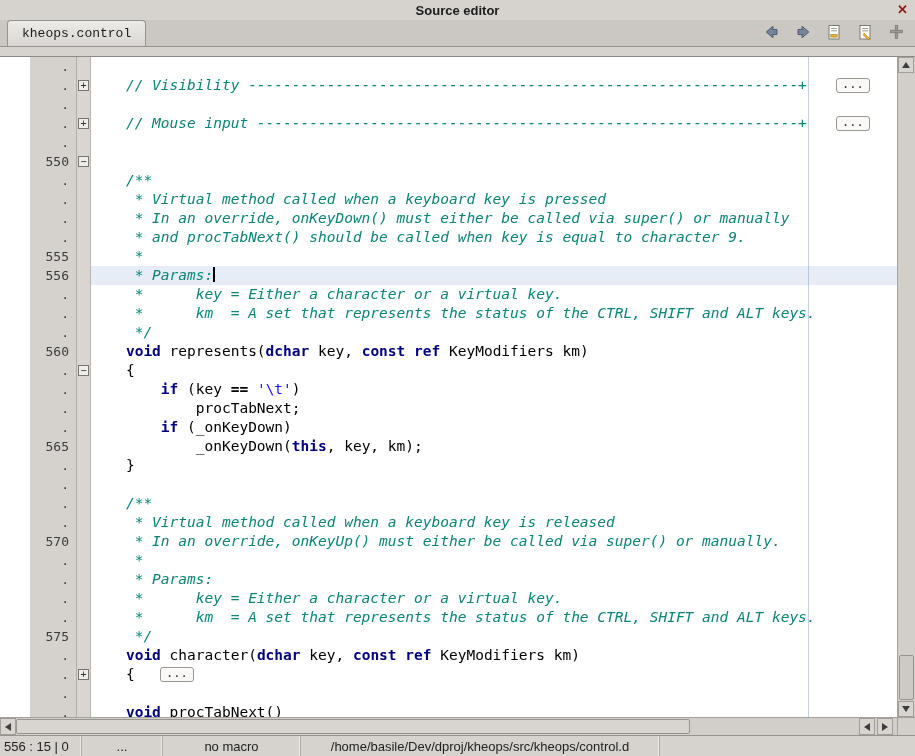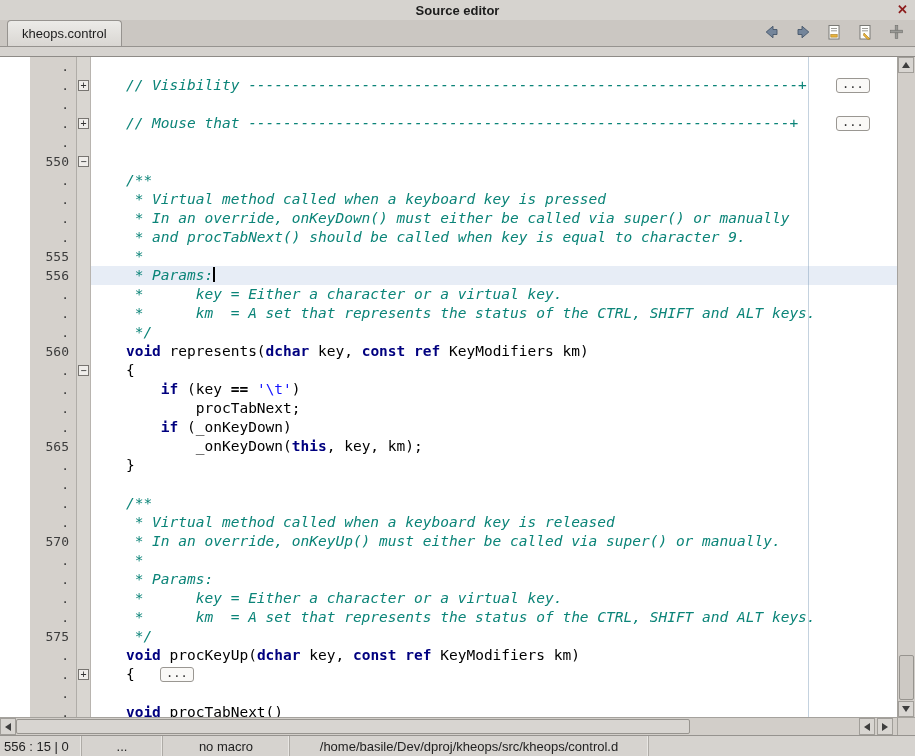--- a/index.html
+++ b/index.html
@@ -17,21 +17,21 @@
     display:flex; align-items:center; justify-content:center; background:#d6d3cf; }
   .titlebar .title { font-size:13px; font-weight:bold; color:#1c1c1c; }
   .titlebar .close { position:absolute; right:7px; top:2px; font-size:13px; font-weight:bold;
     color:#8c1b1b; line-height:16px; cursor:default; }
 
   
   .tabbar { position:absolute; top:20px; left:0; right:0; height:27px;
     background:#cbc7c2; border-bottom:1px solid #96938f; display:flex; align-items:flex-end; }
   .tab { margin-left:7px; height:26px; padding:0 14px; display:flex; align-items:center;
     background:linear-gradient(#ecebe8,#d9d6d2); border:1px solid #96938f; border-bottom:none;
-    border-radius:4px 4px 0 0; font-size:13px; color:#1c1c1c; }
+    border-radius:4px 4px 0 0; font-size:13px; color:#1c1c1c;font-family:Liberation Mono, monospace; }
   .toolbar { position:absolute; right:8px; top:2px; height:24px; display:flex; align-items:center; gap:9px; }
   .tbtn { width:22px; height:22px; display:flex; align-items:center; justify-content:center; border-radius:3px; }
 
   
   .editor-frame { position:absolute; top:56px; left:0; width:915px; height:679px;
     border-top:1px solid #8e8b87; background:#fff; }
   .code-area { position:absolute; left:0; top:0; width:897px; height:660px; overflow:hidden; background:#fff; }
   .marginline { position:absolute; left:808px; top:0; bottom:0; width:1px;
     background:rgba(125,155,185,0.45); z-index:6; pointer-events:none; }
 
@@ -87,21 +87,21 @@
   .tri-right { width:0; height:0; border-top:4px solid transparent; border-bottom:4px solid transparent; border-left:6px solid #3e3e3e; }
 
   
   .statusbar { position:absolute; left:0; top:735px; width:915px; height:21px;
     background:#d6d3cf; border-top:1px solid #96938f;
     display:flex; align-items:stretch; font-size:13px; color:#222; }
   .panel { display:flex; align-items:center; border-right:1px solid #aeaba6;
     box-shadow:inset -1px 0 0 #e9e7e4; }
   .panel.caret  { width:82px;  padding-left:4px; }
   .panel.dots   { width:81px;  justify-content:center; }
-  .panel.macro  { width:127px; justify-content:center; }
+  .panel.macro  { width:138px; justify-content:center; }
   .panel.path   { width:359px; justify-content:center; }
   .panel.rest   { flex:1; border-right:none; box-shadow:none; }
 </style>
 </head>
 <body>
 
 <div class="window">
 
   <div class="titlebar">
     <span class="title">Source editor</span>
@@ -175,21 +175,21 @@
         <div class="row">
           <span class="gutter">.</span>
           <span class="foldcol"></span>
           <span class="linetext"></span>
         </div>
         <div class="row">
           <span class="gutter">.</span>
           <span class="foldcol">
             <span class="foldbox">+</span>
           </span>
-          <span class="linetext"><span class="tk-c">    // Mouse that --------------------------------------------------------------+</span><span class="foldhint right">...</span></span>
+          <span class="linetext"><span class="tk-c">    // Mouse input --------------------------------------------------------------+</span><span class="foldhint right">...</span></span>
         </div>
         <div class="row">
           <span class="gutter">.</span>
           <span class="foldcol"></span>
           <span class="linetext"></span>
         </div>
         <div class="row">
           <span class="gutter">550</span>
           <span class="foldcol">
             <span class="foldbox">−</span>
@@ -318,21 +318,21 @@
           <span class="linetext"><span class="tk-c">     *      km  = A set that represents the status of the CTRL, SHIFT and ALT keys.</span></span>
         </div>
         <div class="row">
           <span class="gutter">575</span>
           <span class="foldcol"></span>
           <span class="linetext"><span class="tk-c">     */</span></span>
         </div>
         <div class="row">
           <span class="gutter">.</span>
           <span class="foldcol"></span>
-          <span class="linetext"><span class="tk-p">    </span><span class="tk-k">void</span><span class="tk-p"> procKeyUp(</span><span class="tk-k">dchar</span><span class="tk-p"> key, </span><span class="tk-k">const</span><span class="tk-p"> </span><span class="tk-k">ref</span><span class="tk-p"> KeyModifiers km)</span></span>
+          <span class="linetext"><span class="tk-p">    </span><span class="tk-k">void</span><span class="tk-p"> character(</span><span class="tk-k">dchar</span><span class="tk-p"> key, </span><span class="tk-k">const</span><span class="tk-p"> </span><span class="tk-k">ref</span><span class="tk-p"> KeyModifiers km)</span></span>
         </div>
         <div class="row">
           <span class="gutter">.</span>
           <span class="foldcol">
             <span class="foldbox">+</span>
           </span>
           <span class="linetext"><span class="tk-p">    {</span><span class="foldhint inline">...</span></span>
         </div>
         <div class="row">
           <span class="gutter">.</span>

